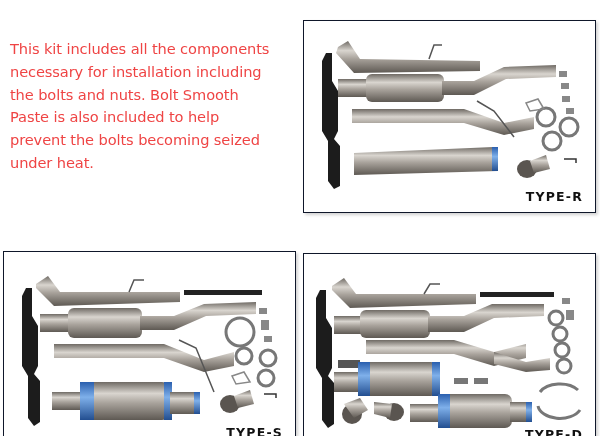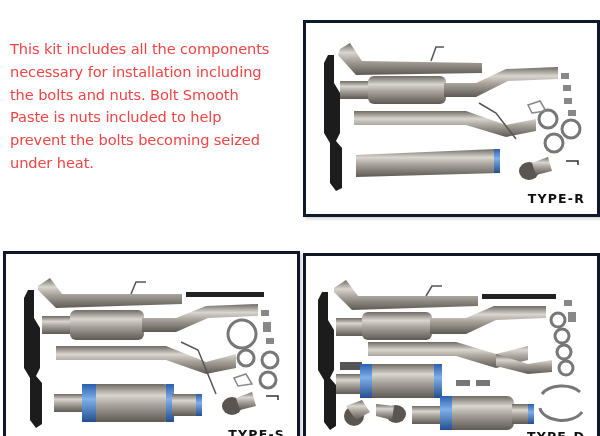--- a/index.html
+++ b/index.html
@@ -1,32 +1,32 @@
 <!DOCTYPE html>
 <html><head>
 <meta charset="utf-8">
 <style>
   html,body{margin:0;padding:0;background:#ffffff;}
   body{width:600px;height:436px;position:relative;overflow:hidden;font-family:"DejaVu Sans",sans-serif;}
   .intro{position:absolute;left:10px;top:38px;width:285px;font-size:14.6px;line-height:22.8px;color:#ef4444;letter-spacing:-0.1px;}
-  .panel{position:absolute;background:#fff;border:3px solid #0f172a;box-shadow:2px 2px 3px rgba(0,0,0,0.18);overflow:hidden;}
+  .panel{position:absolute;background:#fff;border:1px solid #0f172a;box-shadow:2px 2px 3px rgba(0,0,0,0.18);overflow:hidden;}
   .p-r{left:303px;top:20px;width:291px;height:191px;}
   .p-s{left:3px;top:223px;width:291px;height:196px;margin-top:28px;}
   .p-d{left:303px;top:223px;width:291px;height:196px;margin-top:30px;}
   .label{position:absolute;right:12px;bottom:8px;font-family:"DejaVu Sans",sans-serif;font-weight:bold;font-size:12.5px;letter-spacing:1.2px;color:#111;}
   svg{position:absolute;left:0;top:0;}
 </style>
 </head>
 <body>
 
 <div class="intro">
   <div>This kit includes all the components</div>
   <div>necessary for installation including</div>
   <div>the bolts and nuts. Bolt Smooth</div>
-  <div>Paste is nuts included to help</div>
+  <div>Paste is also included to help</div>
   <div>prevent the bolts becoming seized</div>
   <div>under heat.</div>
 </div>
 
 <div class="panel p-r">
   <svg width="291" height="191">
     <defs>
       <linearGradient id="pipe" x1="0" y1="0" x2="0" y2="1">
         <stop offset="0" stop-color="#6f6a64"></stop>
         <stop offset="0.3" stop-color="#d9d5cf"></stop>

